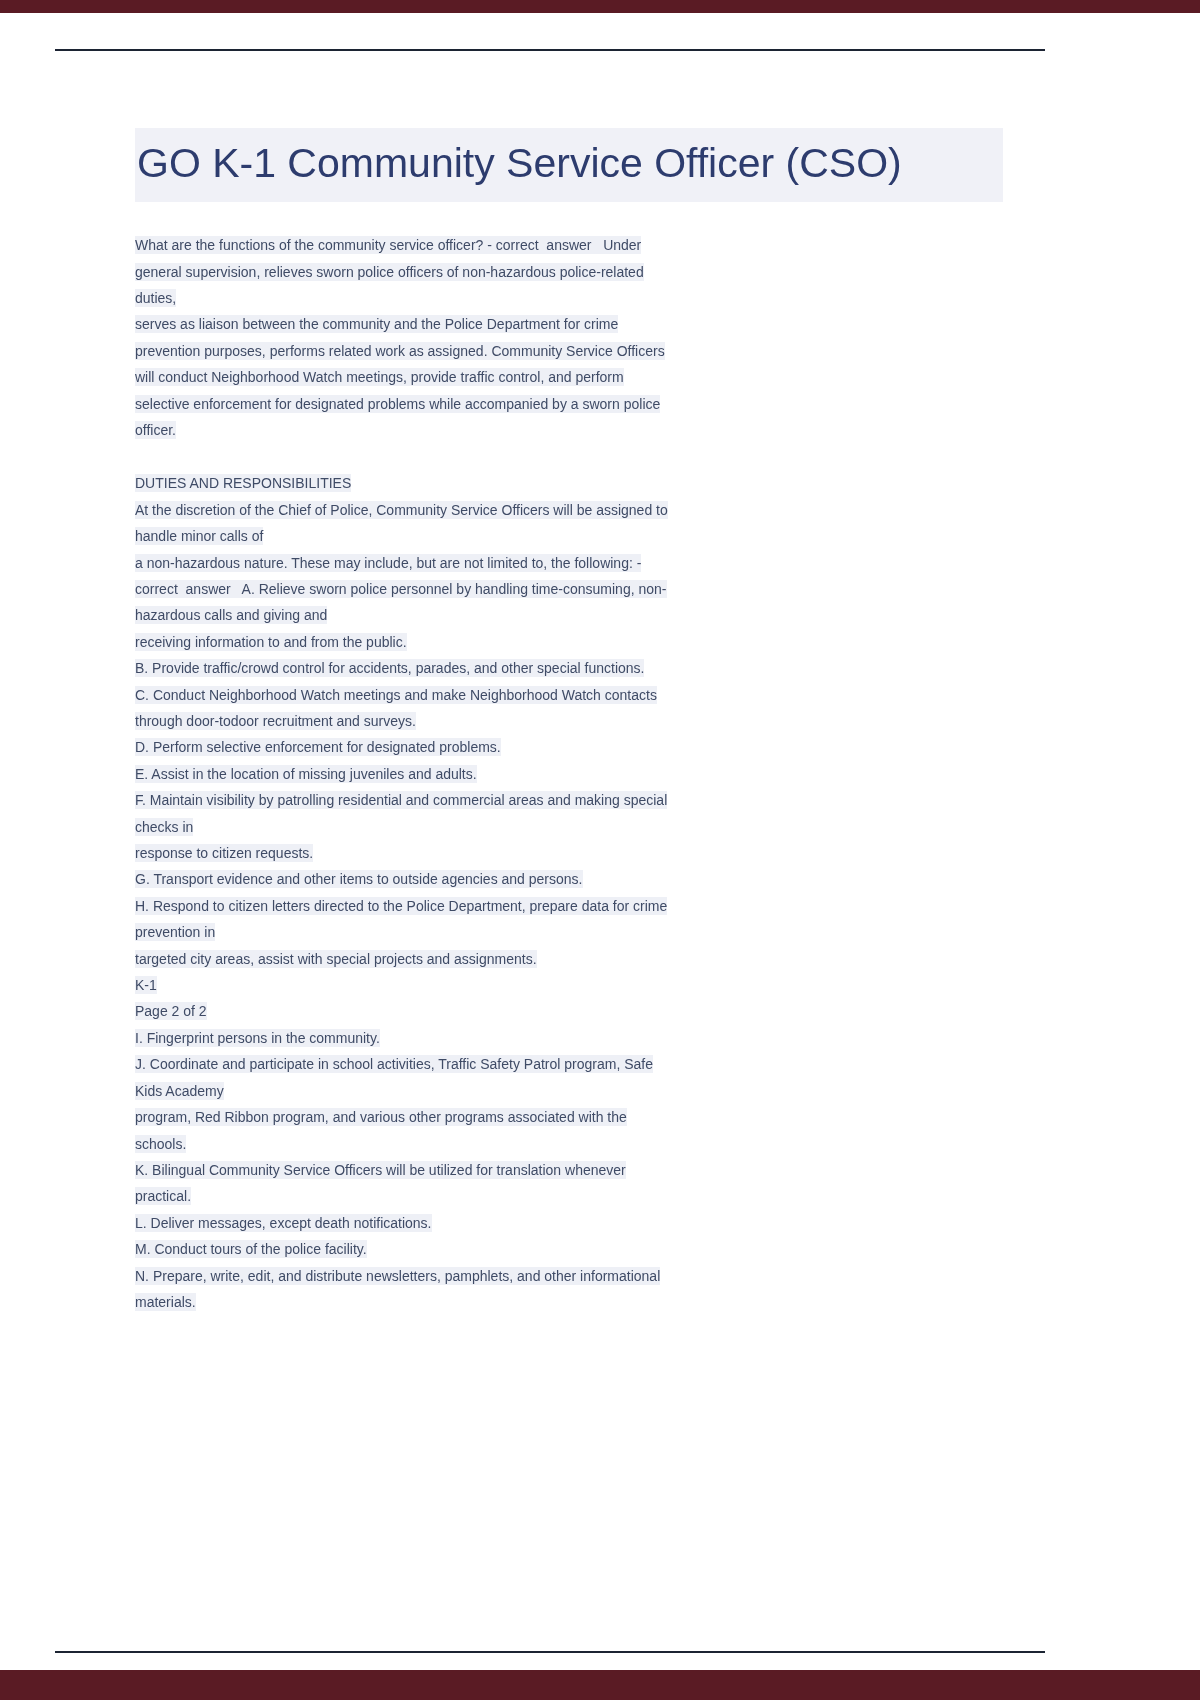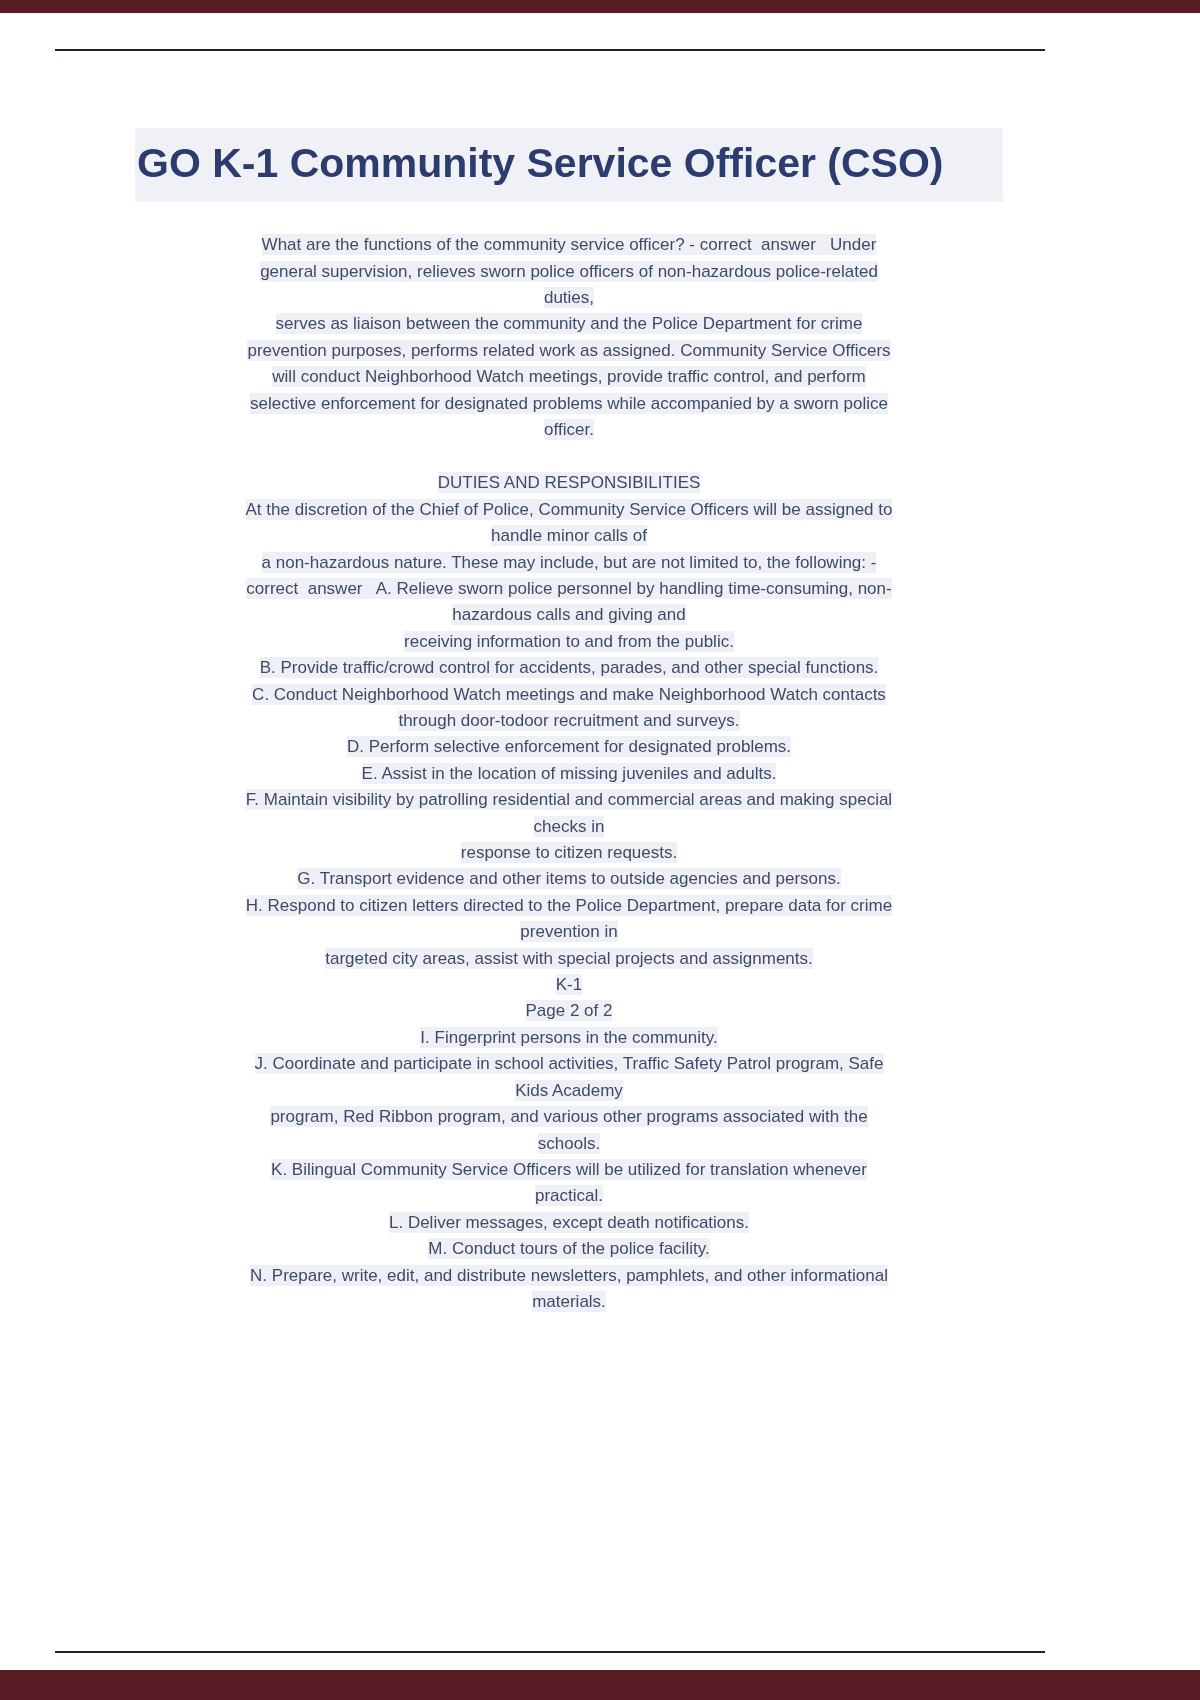--- a/index.html
+++ b/index.html
@@ -44,32 +44,31 @@
   .content {
     position: absolute;
     left: 135px;
     top: 128px;
     width: 868px;
   }
   h1.doc-title {
     margin: 0 0 30px 0;
     font-size: 41px;
     line-height: 1.32;
-    font-weight: bold;
+    font-weight: normal;
     letter-spacing: 0px;
     color: var(--title-text, #2d3c6e);
     background: var(--title-highlight, #f0f1f7);
     padding: 8px 4px 12px 2px;
   }
   p.block {
     margin: 0 0 27px 0;
-    font-size: 17px;
+    font-size: 14px;
     line-height: 26.4px;
     color: var(--body-text, #3f4b66);
-    text-align: center;
   }
   p.block .hl {
     background: var(--highlight, #eef0f6);
     white-space: pre-wrap;
     padding: 1px 0;
     box-decoration-break: clone;
     -webkit-box-decoration-break: clone;
   }
 </style>
 </head>

